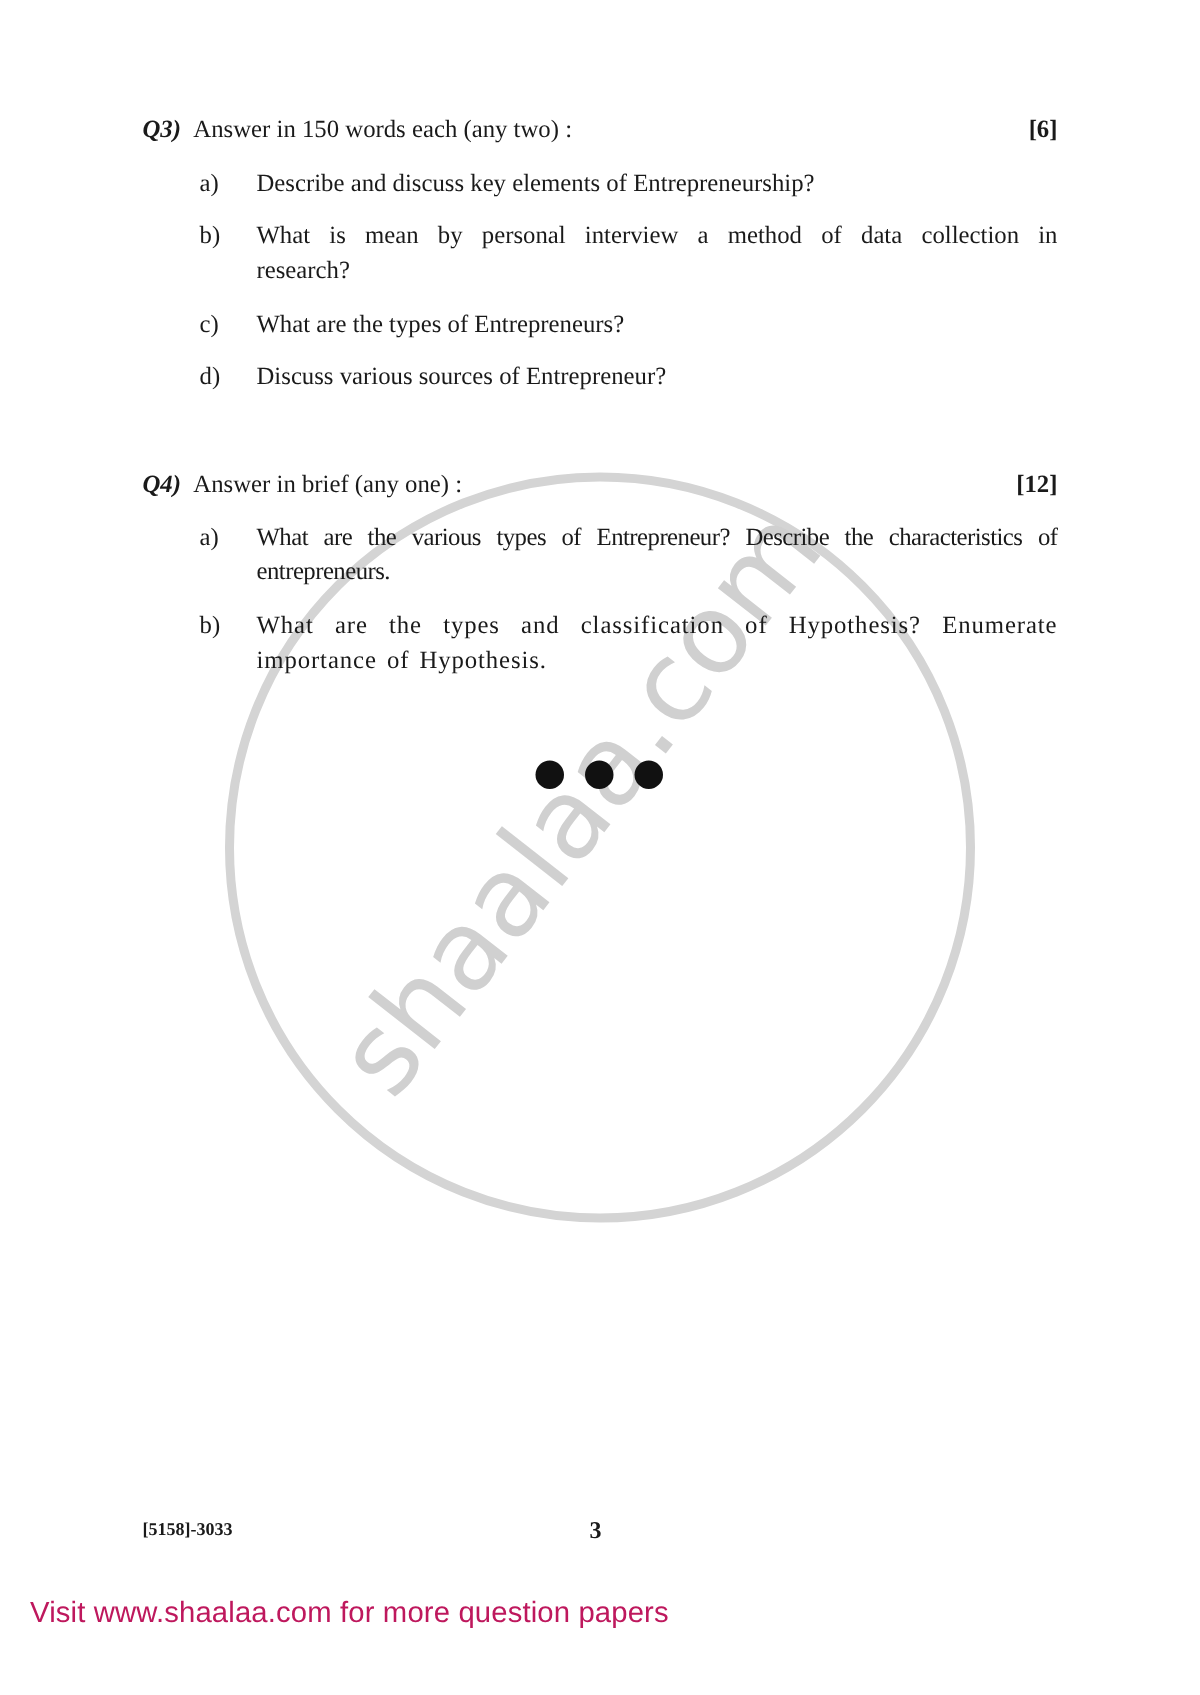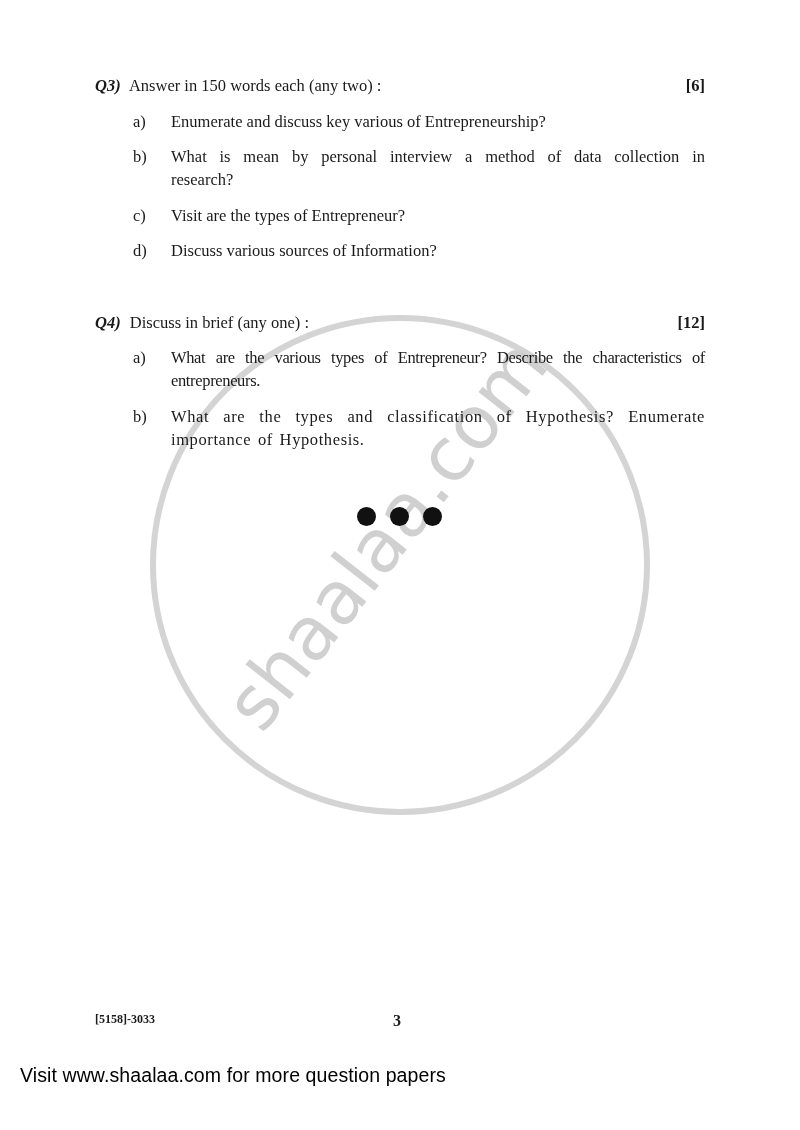--- a/index.html
+++ b/index.html
@@ -95,21 +95,21 @@
       top: 1012px;
       font-size: 16px;
       font-weight: bold;
     }
     .banner {
       position: absolute;
       left: 20px;
       top: 1064px;
       font-family: "Liberation Sans", "DejaVu Sans", sans-serif;
       font-size: 19.5px;
-      color: #000000;
+      color: #be185d;
       letter-spacing: 0.1px;
     }
   </style>
 </head>
 <body>
 
 <div class="page">
 
   <svg class="watermark" width="800" height="1130" viewBox="0 0 800 1130">
     <circle cx="400" cy="565" r="247" fill="none" stroke="#d4d4d4" stroke-width="6"></circle>
@@ -119,41 +119,41 @@
   <div class="content">
 
     <div class="q-header" style="top:76px;">
       <span class="q-num">Q3)</span>
       <span>Answer in 150 words each (any two) :</span>
       <span class="marks">[6]</span>
     </div>
 
     <div class="item" style="top:110px;">
       <span class="item-label">a)</span>
-      <div class="item-text">Enumerate and discuss key various of Entrepreneurship?</div>
+      <div class="item-text">Describe and discuss key elements of Entrepreneurship?</div>
     </div>
 
     <div class="item" style="top:145px;">
       <span class="item-label">b)</span>
       <div class="item-text" style="word-spacing:3px;">What is mean by personal interview a method of data collection in research?</div>
     </div>
 
     <div class="item" style="top:204px;">
       <span class="item-label">c)</span>
-      <div class="item-text">Visit are the types of Entrepreneur?</div>
+      <div class="item-text">What are the types of Entrepreneurs?</div>
     </div>
 
     <div class="item" style="top:239px;">
       <span class="item-label">d)</span>
-      <div class="item-text">Discuss various sources of Information?</div>
+      <div class="item-text">Discuss various sources of Entrepreneur?</div>
     </div>
 
     <div class="q-header" style="top:313px;">
       <span class="q-num">Q4)</span>
-      <span>Discuss in brief (any one) :</span>
+      <span>Answer in brief (any one) :</span>
       <span class="marks">[12]</span>
     </div>
 
     <div class="item" style="top:346px;">
       <span class="item-label">a)</span>
       <div class="item-text" style="letter-spacing:-0.35px;">What are the various types of Entrepreneur? Describe the characteristics of entrepreneurs.</div>
     </div>
 
     <div class="item" style="top:405px;">
       <span class="item-label">b)</span>

